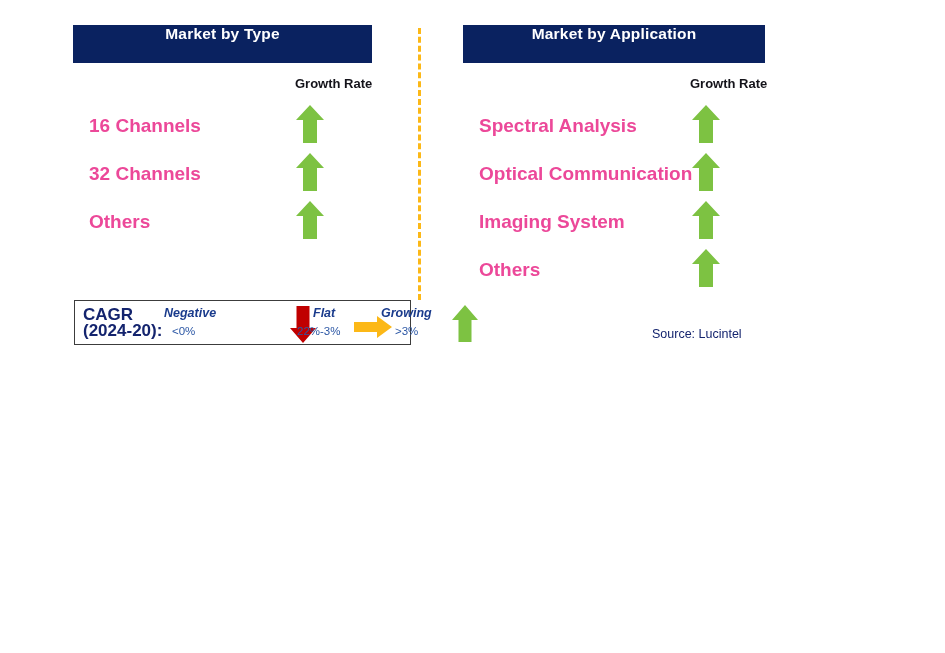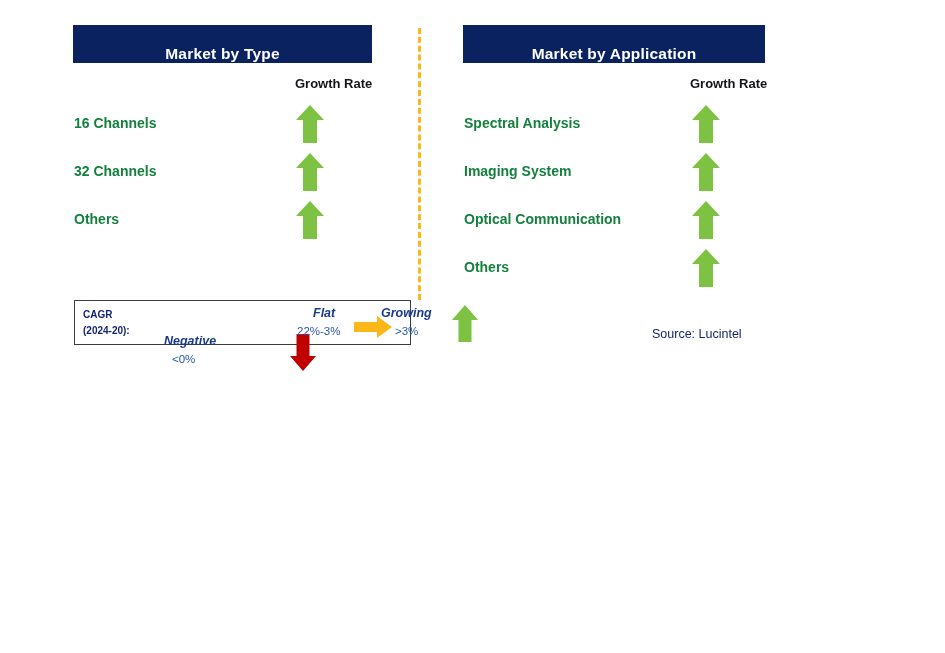--- a/index.html
+++ b/index.html
@@ -28,21 +28,21 @@
   .panel-right { left: 463px; width: 302px; }
 
   .banner {
     position: absolute;
     top: 25px;
     left: 0;
     right: 0;
     height: 38px;
     background: #0a2260;
     display: flex;
-    align-items: flex-end;
+    align-items: flex-start;
     justify-content: center;
   }
   .banner-title {
     color: #ffffff;
     font-size: 15.5px;
     font-weight: bold;
     letter-spacing: .2px;
     white-space: nowrap;
   }
 
@@ -66,25 +66,25 @@
   }
   .panel-left  .rows { top: 104px; }
   .panel-right .rows { top: 104px; }
 
   .row {
     position: relative;
     height: 48px;
   }
   .row-label {
     position: absolute;
-    left: 1px;
+    left: 16px;
     top: 11px;
-    font-size: 14px;
-    font-weight: bold;
-    color: #15803d;
+    font-size: 19px;
+    font-weight: bold;
+    color: #ec4899;
     white-space: nowrap;
   }
   .row-arrow {
     position: absolute;
     top: 0;
     width: 30px;
     height: 40px;
   }
   .panel-left  .row-arrow { left: 222px; }
   .panel-right .row-arrow { left: 228px; }
@@ -114,21 +114,21 @@
   }
   .legend-inner {
     position: relative;
     width: 100%;
     height: 100%;
   }
   .legend-cagr {
     position: absolute;
     left: 8px;
     top: 6px;
-    font-size: 10px;
+    font-size: 17px;
     font-weight: bold;
     color: #14246e;
     line-height: 16px;
     white-space: nowrap;
   }
   .legend-item {
     position: absolute;
     top: 0;
     height: 100%;
   }
@@ -148,21 +148,21 @@
     color: #2c57a5;
     white-space: nowrap;
   }
   .legend-icon {
     position: absolute;
     width: 28px;
     height: 40px;
     top: 3px;
   }
 
-  .li-negative { left: 82px;  width: 90px; margin-top: 28px; }
+  .li-negative { left: 82px;  width: 90px; }
   .li-negative .legend-title { left: 7px; }
   .li-negative .legend-value { left: 15px; }
   .li-negative .legend-icon  { left: 132px; }
 
   .li-flat { left: 165px; width: 90px; }
   .li-flat .legend-title { left: 73px; }
   .li-flat .legend-value { left: 57px; }
   .li-flat .legend-icon  { left: 113px; top: 14px; height: 24px; width: 40px; }
 
   .li-growing { left: 248px; width: 95px; }
@@ -237,30 +237,30 @@
       <div class="row">
         <span class="row-label">Spectral Analysis</span>
         <span class="row-arrow">
           <svg class="arrow-svg" viewBox="0 0 30 40" xmlns="http://www.w3.org/2000/svg">
             <polygon points="15,1 29,16 22,16 22,39 8,39 8,16 1,16" fill="#7dc242"></polygon>
           </svg>
         </span>
       </div>
 
       <div class="row">
+        <span class="row-label">Optical Communication</span>
+        <span class="row-arrow">
+          <svg class="arrow-svg" viewBox="0 0 30 40" xmlns="http://www.w3.org/2000/svg">
+            <polygon points="15,1 29,16 22,16 22,39 8,39 8,16 1,16" fill="#7dc242"></polygon>
+          </svg>
+        </span>
+      </div>
+
+      <div class="row">
         <span class="row-label">Imaging System</span>
-        <span class="row-arrow">
-          <svg class="arrow-svg" viewBox="0 0 30 40" xmlns="http://www.w3.org/2000/svg">
-            <polygon points="15,1 29,16 22,16 22,39 8,39 8,16 1,16" fill="#7dc242"></polygon>
-          </svg>
-        </span>
-      </div>
-
-      <div class="row">
-        <span class="row-label">Optical Communication</span>
         <span class="row-arrow">
           <svg class="arrow-svg" viewBox="0 0 30 40" xmlns="http://www.w3.org/2000/svg">
             <polygon points="15,1 29,16 22,16 22,39 8,39 8,16 1,16" fill="#7dc242"></polygon>
           </svg>
         </span>
       </div>
 
       <div class="row">
         <span class="row-label">Others</span>
         <span class="row-arrow">

